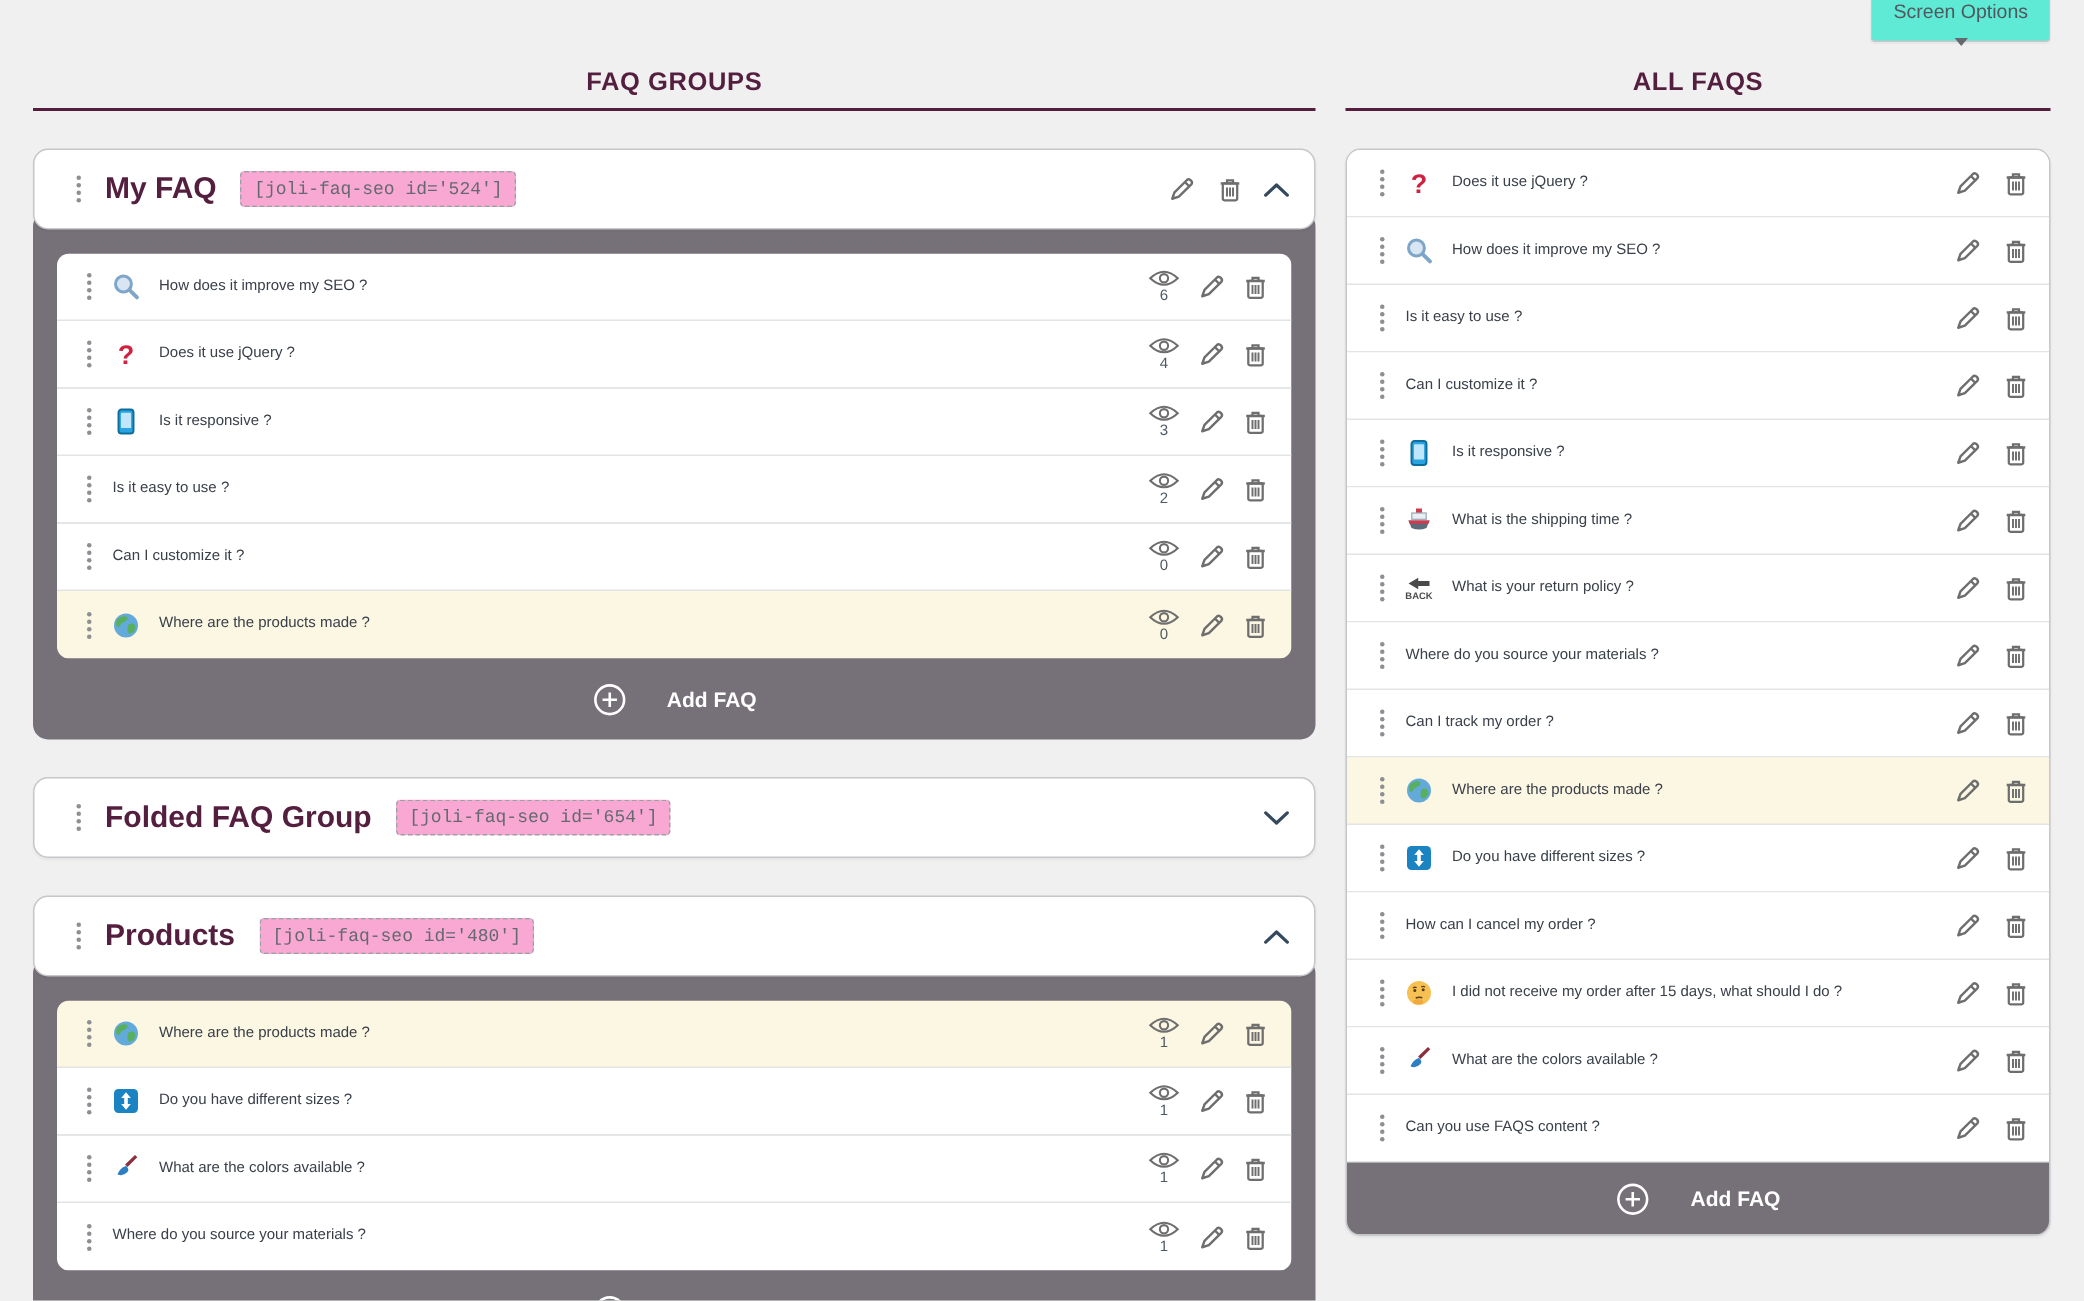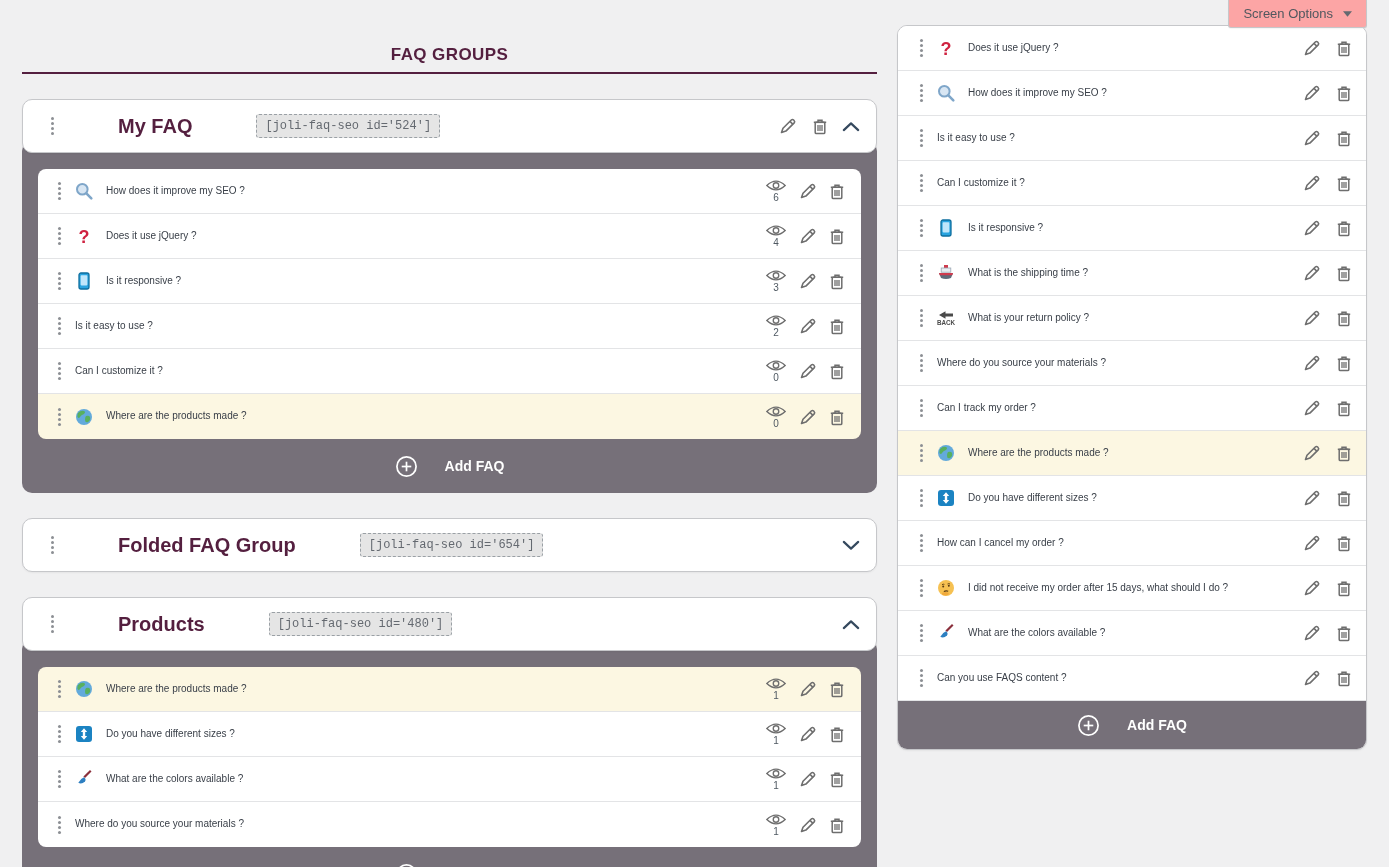--- a/index.html
+++ b/index.html
@@ -8,49 +8,49 @@
     width:1389px; height:867px; overflow:hidden; position:relative;
     background:var(--page-bg,#f0f0f1);
     font-family:"Liberation Sans", sans-serif;
     color:var(--row-text,#3a4049);
   }
   h1,h2 { margin:0; font-weight:600; }
 
   
   .screen-options{
     position:absolute; top:0; right:22px; height:28px;
-    background:#fca5a5; border:1px solid var(--card-border,#c6c7ca); border-top:none;
+    background:#5eead4; border:1px solid var(--card-border,#c6c7ca); border-top:none;
     border-radius:0 0 3px 3px; display:flex; align-items:center; gap:10px;
     padding:0 14px; font-size:13px; color:#50575e; cursor:pointer;
-    box-shadow:0 1px 1px rgba(0,0,0,.04); z-index:5;
+    box-shadow:0 1px 1px rgba(0,0,0,.04); z-index:5;flex-direction:column;
   }
   .caret svg{ display:block; }
 
   
   .columns{ display:flex; gap:20px; padding:0 22px; }
   .col-left{ width:855px; flex:none; }
   .col-right{ width:470px; flex:none; }
   .col-title{
     text-align:center; color:var(--accent,#541f3f);
     font-size:17px; letter-spacing:.4px; line-height:22px;
     padding:44px 0 6px; border-bottom:2px solid var(--accent,#541f3f);
   }
 
   
   .group{ margin-top:25px; }
   .group-header{
     position:relative; z-index:2; background:#fff;
     border:1px solid var(--card-border,#c6c7ca); border-radius:10px;
     height:54px; display:flex; align-items:center;
-    padding:0 16px 0 26px; box-shadow:0 1px 2px rgba(0,0,0,.05);gap:48px;
+    padding:0 16px 0 26px; box-shadow:0 1px 2px rgba(0,0,0,.05);
   }
   .group-title{ color:var(--accent,#541f3f); font-size:20px; margin:0 16px 0 14px; white-space:nowrap; }
   .shortcode{
     font-family:"Liberation Mono", monospace; font-size:12px; color:#646970;
-    background:#e5e5e5; border:1px dashed #9aa0a5; border-radius:3px;
+    background:#f9a8d4; border:1px dashed #9aa0a5; border-radius:3px;
     padding:4px 8px; white-space:nowrap;
   }
   .spacer{ flex:1; }
   .hdr-actions{ display:flex; align-items:center; gap:12px; }
 
   .group-body{
     position:relative; z-index:1; background:var(--panel,#767079);
     border-radius:10px; margin-top:-12px; padding:28px 16px 0;
   }
 
@@ -663,20 +663,21 @@
                   </svg>
                 </span>
                 <span class="add-label">Add FAQ</span>
               </div>
             </div>
           </section>
         </div>
     </div>
 
     <div class="col-right">
+      <h1 class="col-title">ALL FAQS</h1>
       <div class="all-card">
         <div id="all-rows">
             <div class="faq-row">
               <span class="drag">
                 <i></i>
                 <i></i>
                 <i></i>
                 <i></i>
               </span>
               <span class="emoji svg-icon">

